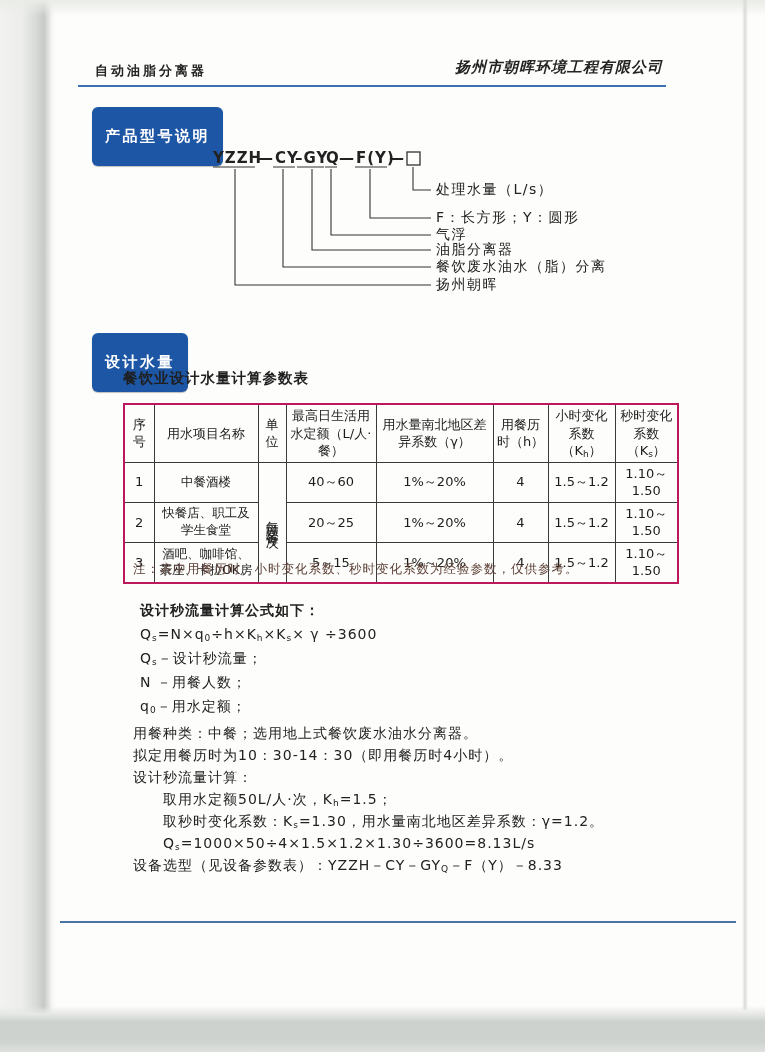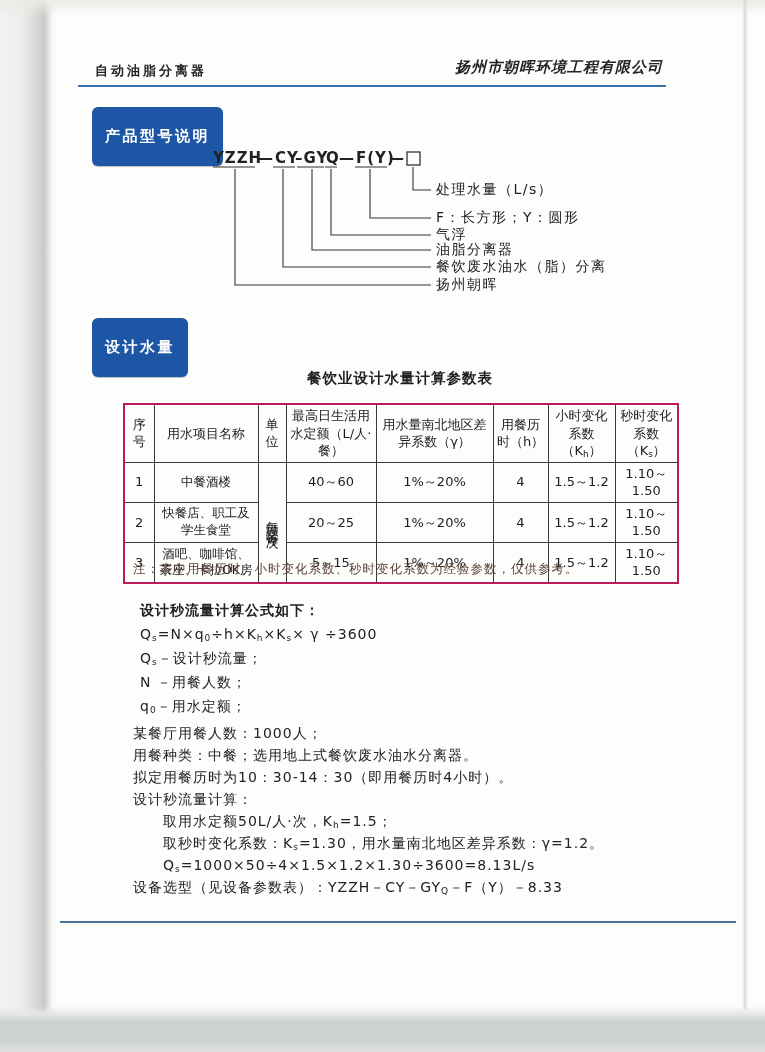--- a/index.html
+++ b/index.html
@@ -29,31 +29,31 @@
     font-size:15px;font-weight:700;letter-spacing:1px;
     font-family:"DejaVu Serif","Liberation Serif",serif;font-style:italic;color:#242424;white-space:nowrap;}
   .hdr-rule{position:absolute;left:78px;top:85px;width:588px;height:2px;background:#3c70b0;}
   .footer-rule{position:absolute;left:60px;top:921px;width:676px;height:2px;background:#48749f;}
 
   
   .section-badge{position:absolute;background:#1d56a4;color:#ffffff;font-weight:700;
     font-size:15px;letter-spacing:2.5px;padding:20px 13px;border-radius:6px;white-space:nowrap;
     box-shadow:0 1px 1px rgba(0,0,0,0.25);}
   .badge-model{left:92px;top:107px;}
-  .badge-design{left:92px;top:318px;text-align:right;}
+  .badge-design{left:92px;top:333px;text-align:right;}
 
   
   .model-svg{position:absolute;left:205px;top:147px;}
   .model-svg text{fill:#222;}
   .code-seg{font-size:15px;font-weight:700;letter-spacing:1px;}
   .diagram-label{font-size:14px;letter-spacing:1.5px;}
   .diag-line{stroke:#333;stroke-width:1.1;fill:none;}
 
   
-  .table-title{position:absolute;left:123px;top:369px;width:554px;text-align:center;
+  .table-title{position:absolute;left:123px;top:369px;width:554px;text-align:left;
     font-size:14.5px;font-weight:700;letter-spacing:1px;}
   .params-table{position:absolute;left:123px;top:403px;width:554px;
     border-collapse:collapse;table-layout:fixed;font-size:13px;color:#1c1c1c;
     border:2px solid #be185d;}
   .params-table th,.params-table td{border:1px solid #3a3a3a;text-align:center;
     vertical-align:middle;padding:2px 3px;line-height:1.35;font-weight:400;}
   .params-table .row-head{height:46px;}
   .params-table .r1{height:27px;}
   .params-table .r2{height:40px;}
   .params-table .r3{height:40px;}
@@ -177,21 +177,20 @@
 
   <div class="formula-block">
     <div class="line bold">设计秒流量计算公式如下：</div>
     <div class="line">Q<sub>s</sub>=N×q<sub>0</sub>÷h×K<sub>h</sub>×K<sub>s</sub>× γ ÷3600</div>
     <div class="line">Q<sub>s</sub>－设计秒流量；</div>
     <div class="line">N －用餐人数；</div>
     <div class="line">q<sub>0</sub>－用水定额；</div>
   </div>
 
   <div class="example-block">
-    <div class="line">某餐厅用餐人数：1000人；</div>
     <div class="line">用餐种类：中餐；选用地上式餐饮废水油水分离器。</div>
     <div class="line">拟定用餐历时为10：30-14：30（即用餐历时4小时）。</div>
     <div class="line">设计秒流量计算：</div>
     <div class="line indent">取用水定额50L/人·次，K<sub>h</sub>=1.5；</div>
     <div class="line indent">取秒时变化系数：K<sub>s</sub>=1.30，用水量南北地区差异系数：γ=1.2。</div>
     <div class="line indent">Q<sub>s</sub>=1000×50÷4×1.5×1.2×1.30÷3600=8.13L/s</div>
     <div class="line">设备选型（见设备参数表）：YZZH－CY－GY<sub>Q</sub>－F（Y）－8.33</div>
   </div>
 
   <div class="footer-rule"></div>

